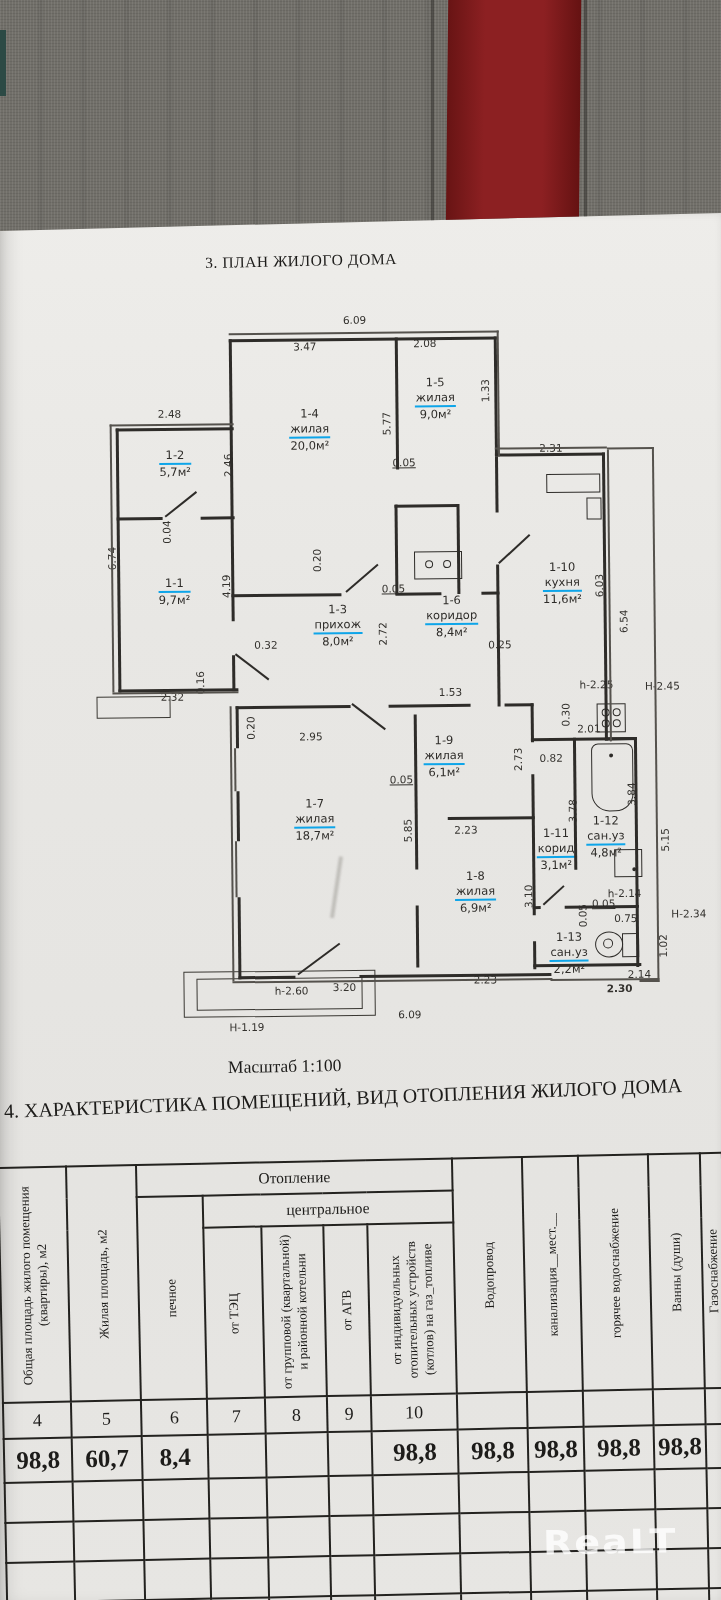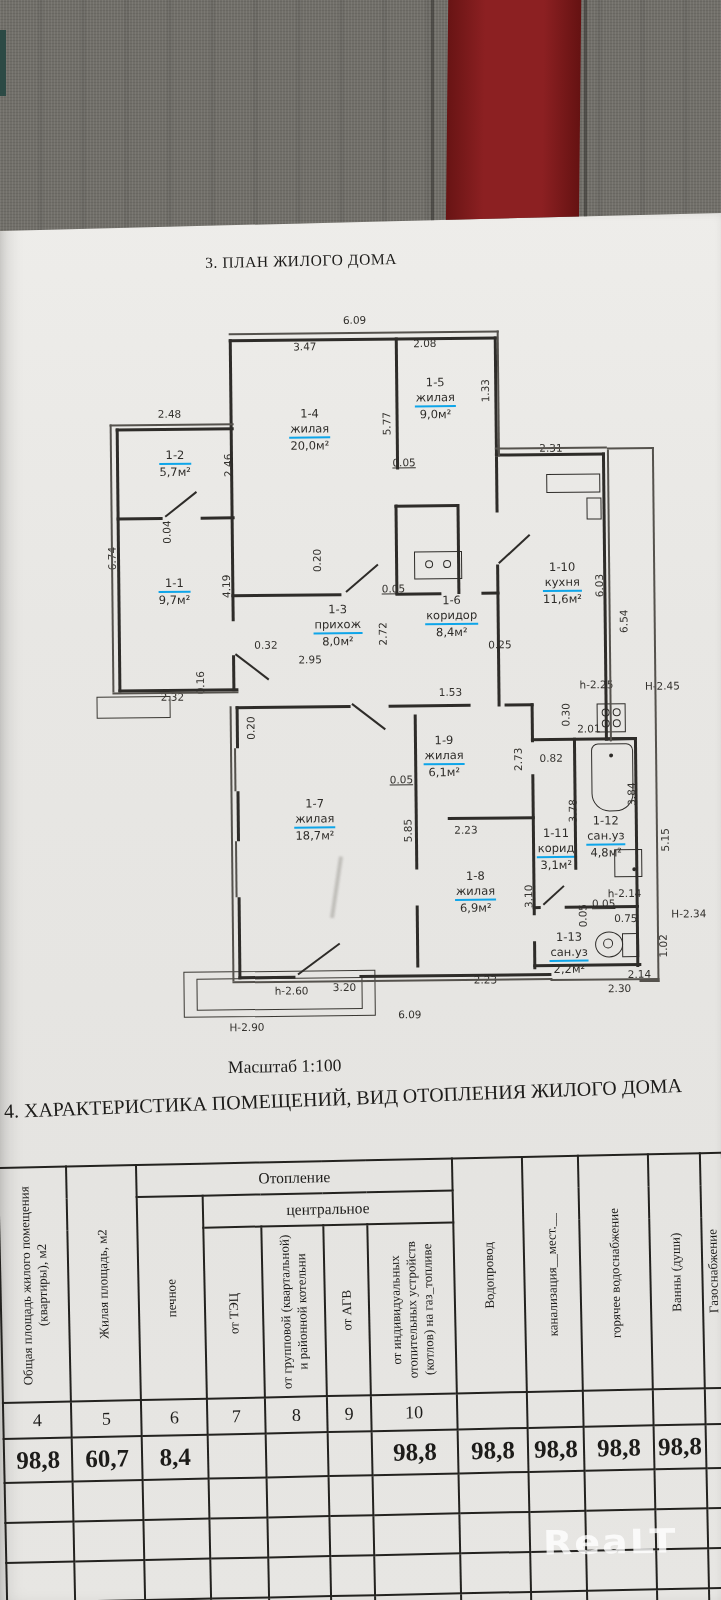--- a/index.html
+++ b/index.html
@@ -124,21 +124,21 @@
       <div class="dim v" style="left: 318px; top: 560px;">0.20</div>
       <div class="dim" style="left: 553px; top: 450px;">2.31</div>
       <div class="dim v" style="left: 600px; top: 588px;">6.03</div>
       <div class="dim v" style="left: 624px; top: 624px;">6.54</div>
       <div class="dim u" style="left: 394px; top: 589px;">0.05</div>
       <div class="dim v" style="left: 383px; top: 634px;">2.72</div>
       <div class="dim" style="left: 500px; top: 646px;">0.25</div>
       <div class="dim" style="left: 266px; top: 644px;">0.32</div>
       <div class="dim v" style="left: 200px; top: 681px;">0.16</div>
       <div class="dim" style="left: 172px; top: 695px;">2.32</div>
-      <div class="dim" style="left: 310px; top: 659px; text-align: right;">2.95</div>
+      <div class="dim" style="left: 310px; top: 736px; text-align: right;">2.95</div>
       <div class="dim" style="left: 450px; top: 693px;">1.53</div>
       <div class="dim" style="left: 596px; top: 687px;">h-2.25</div>
       <div class="dim" style="left: 662px; top: 689px;">Н-2.45</div>
       <div class="dim v" style="left: 565px; top: 717px;">0.30</div>
       <div class="dim" style="left: 588px; top: 731px;">2.01</div>
       <div class="dim" style="left: 550px; top: 760px;">0.82</div>
       <div class="dim v" style="left: 250px; top: 727px;">0.20</div>
       <div class="dim v" style="left: 517px; top: 761px;">2.73</div>
       <div class="dim u" style="left: 400px; top: 780px;">0.05</div>
       <div class="dim v" style="left: 406px; top: 831px;">5.85</div>
@@ -147,26 +147,26 @@
       <div class="dim v" style="left: 571px; top: 813px;">3.78</div>
       <div class="dim v" style="left: 663px; top: 843px;">5.15</div>
       <div class="dim v" style="left: 526px; top: 898px;">3.10</div>
       <div class="dim" style="left: 622px; top: 896px;">h-2.14</div>
       <div class="dim v" style="left: 580px; top: 918px;">0.05</div>
       <div class="dim u" style="left: 601px; top: 906px;">0.05</div>
       <div class="dim" style="left: 623px; top: 921px;">0.75</div>
       <div class="dim" style="left: 686px; top: 917px;">Н-2.34</div>
       <div class="dim v" style="left: 660px; top: 949px;">1.02</div>
       <div class="dim" style="left: 636px; top: 977px;">2.14</div>
-      <div class="dim" style="left: 616px; top: 991px;">2.30</div>
+      <div class="dim" style="left: 616px; top: 991px; font-weight: bold;">2.30</div>
       <div class="dim" style="left: 288px; top: 990px;">h-2.60</div>
       <div class="dim" style="left: 341px; top: 987px;">3.20</div>
       <div class="dim" style="left: 482px; top: 981px;">2.23</div>
       <div class="dim" style="left: 406px; top: 1015px;">6.09</div>
-      <div class="dim" style="left: 243px; top: 1026px;">Н-2.90</div>
+      <div class="dim" style="left: 243px; top: 1026px;">Н-1.19</div>
       <div class="room" style="left: 177px; top: 446px;">
         <div class="nm">1-2</div>
         <div>5,7м²</div>
       </div>
       <div class="room" style="left: 175px; top: 574px;">
         <div class="nm">1-1</div>
         <div>9,7м²</div>
       </div>
       <div class="room" style="left: 312px; top: 406px;">
         <div>1-4</div>

